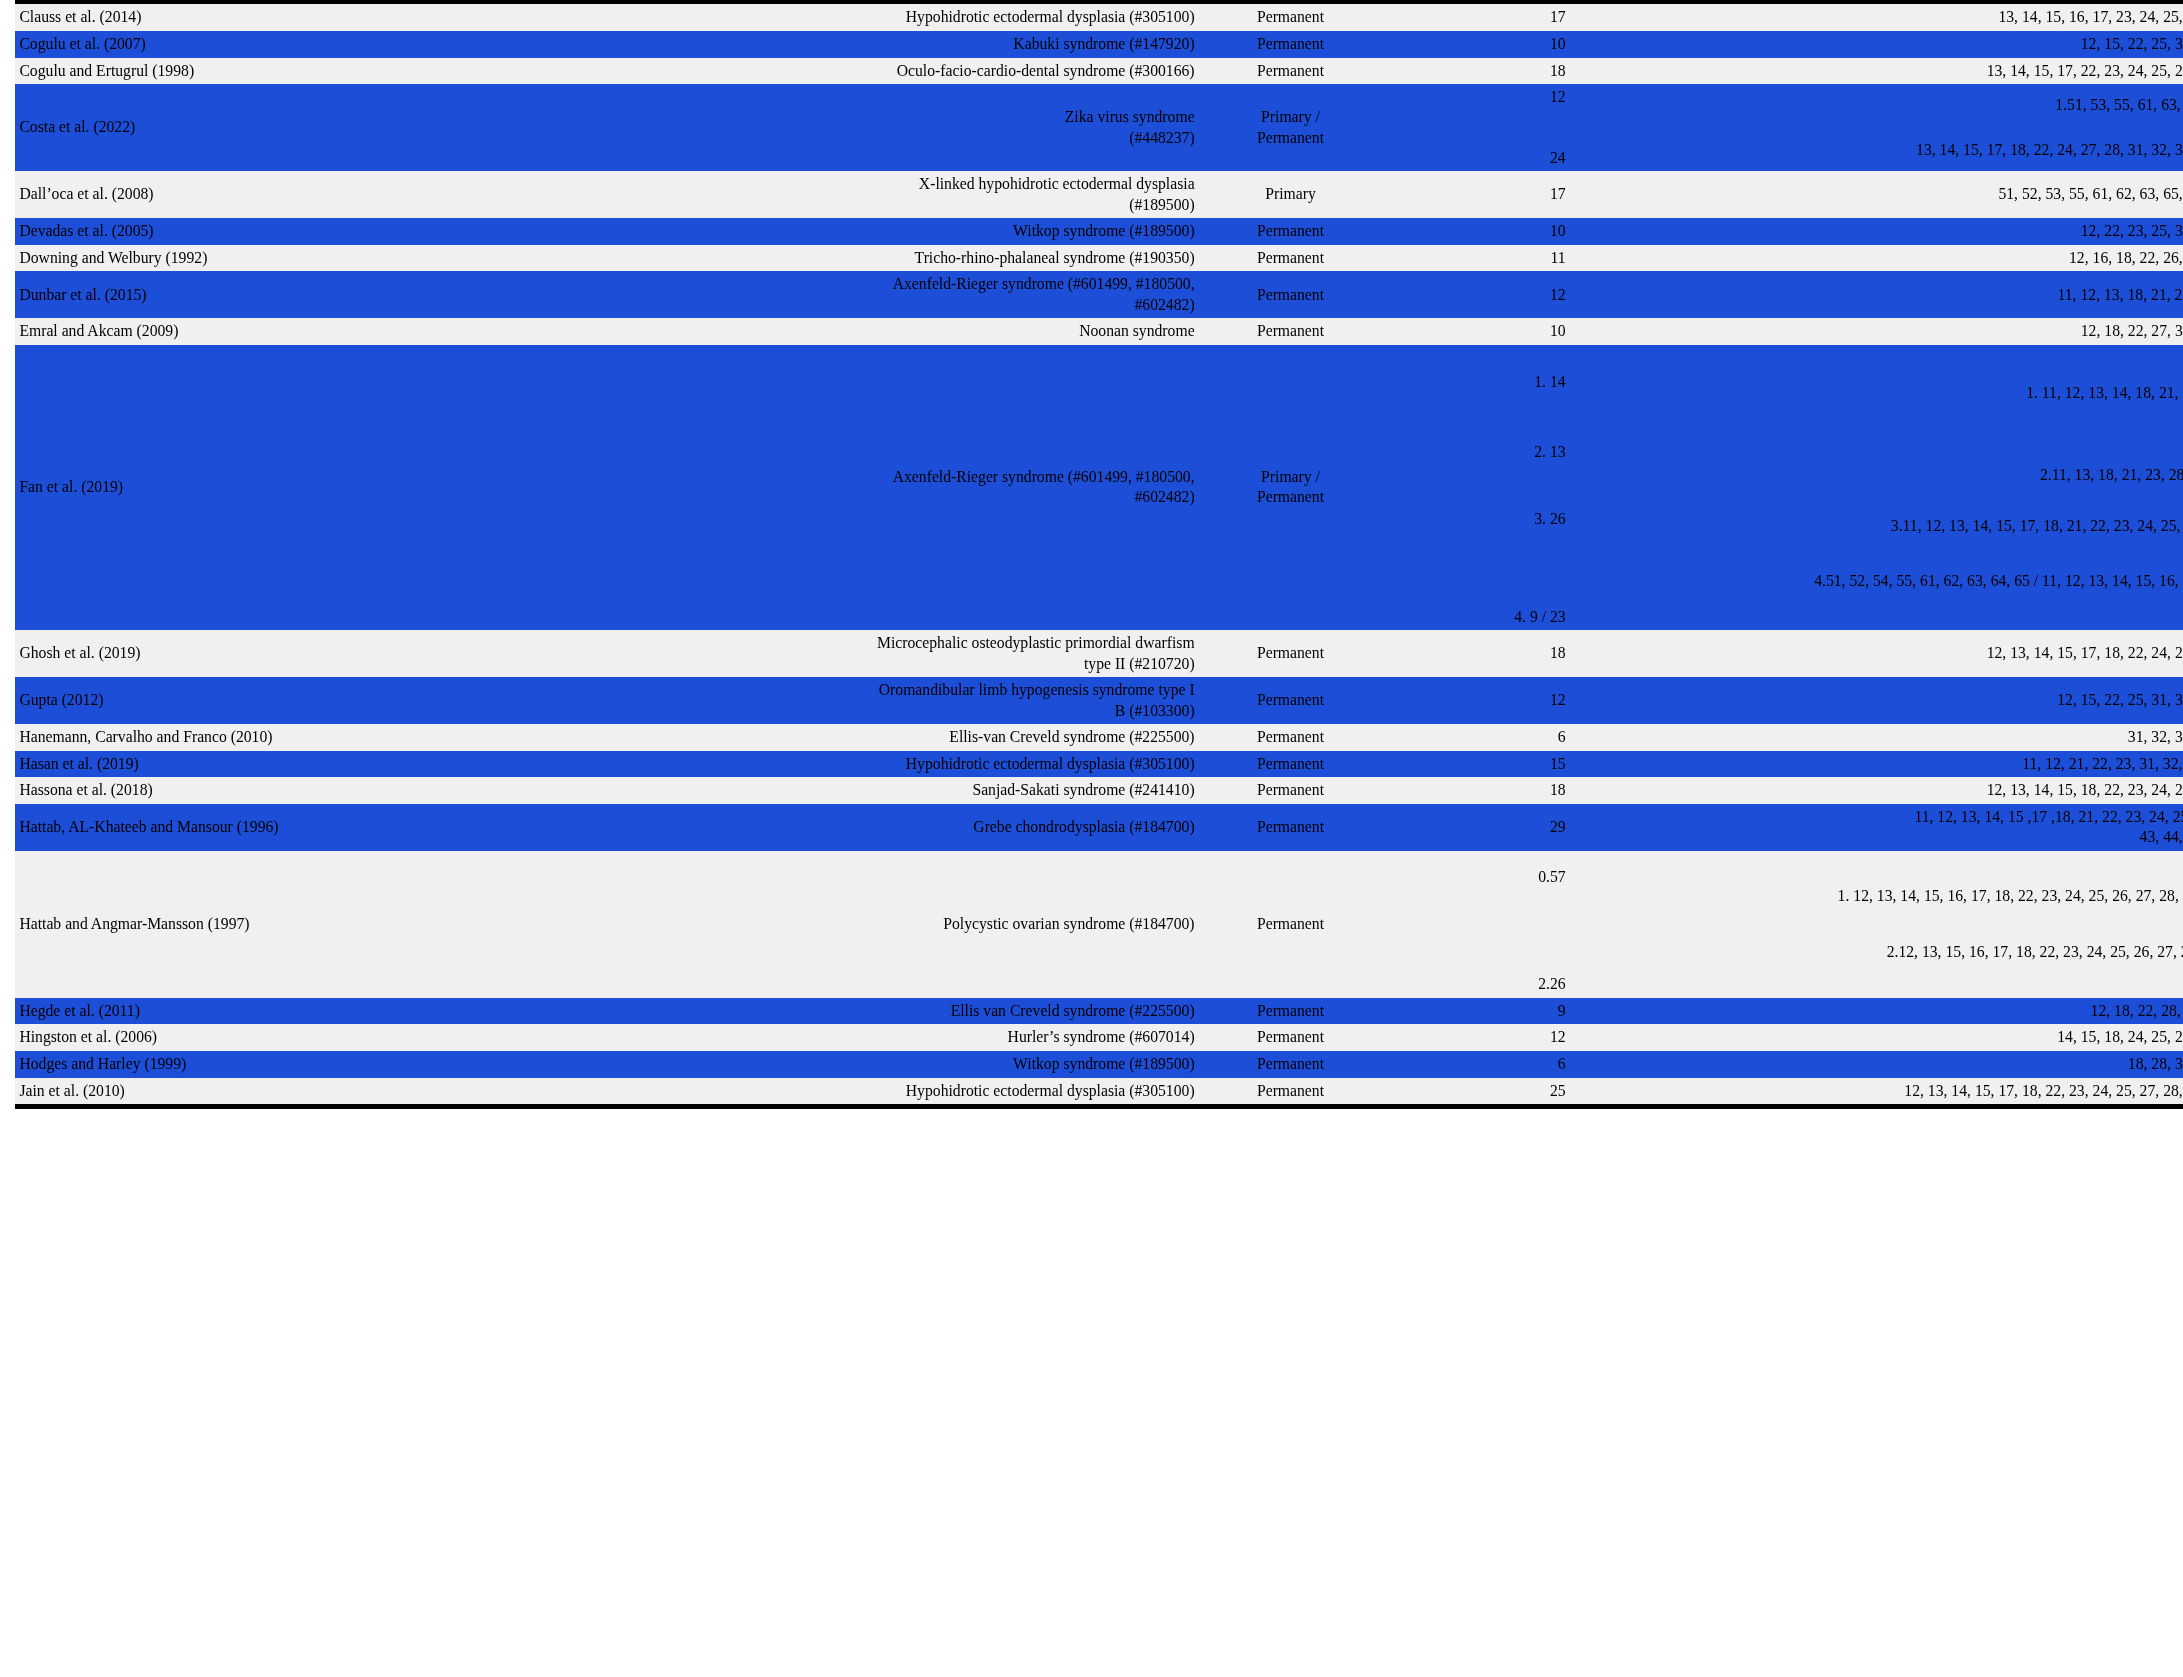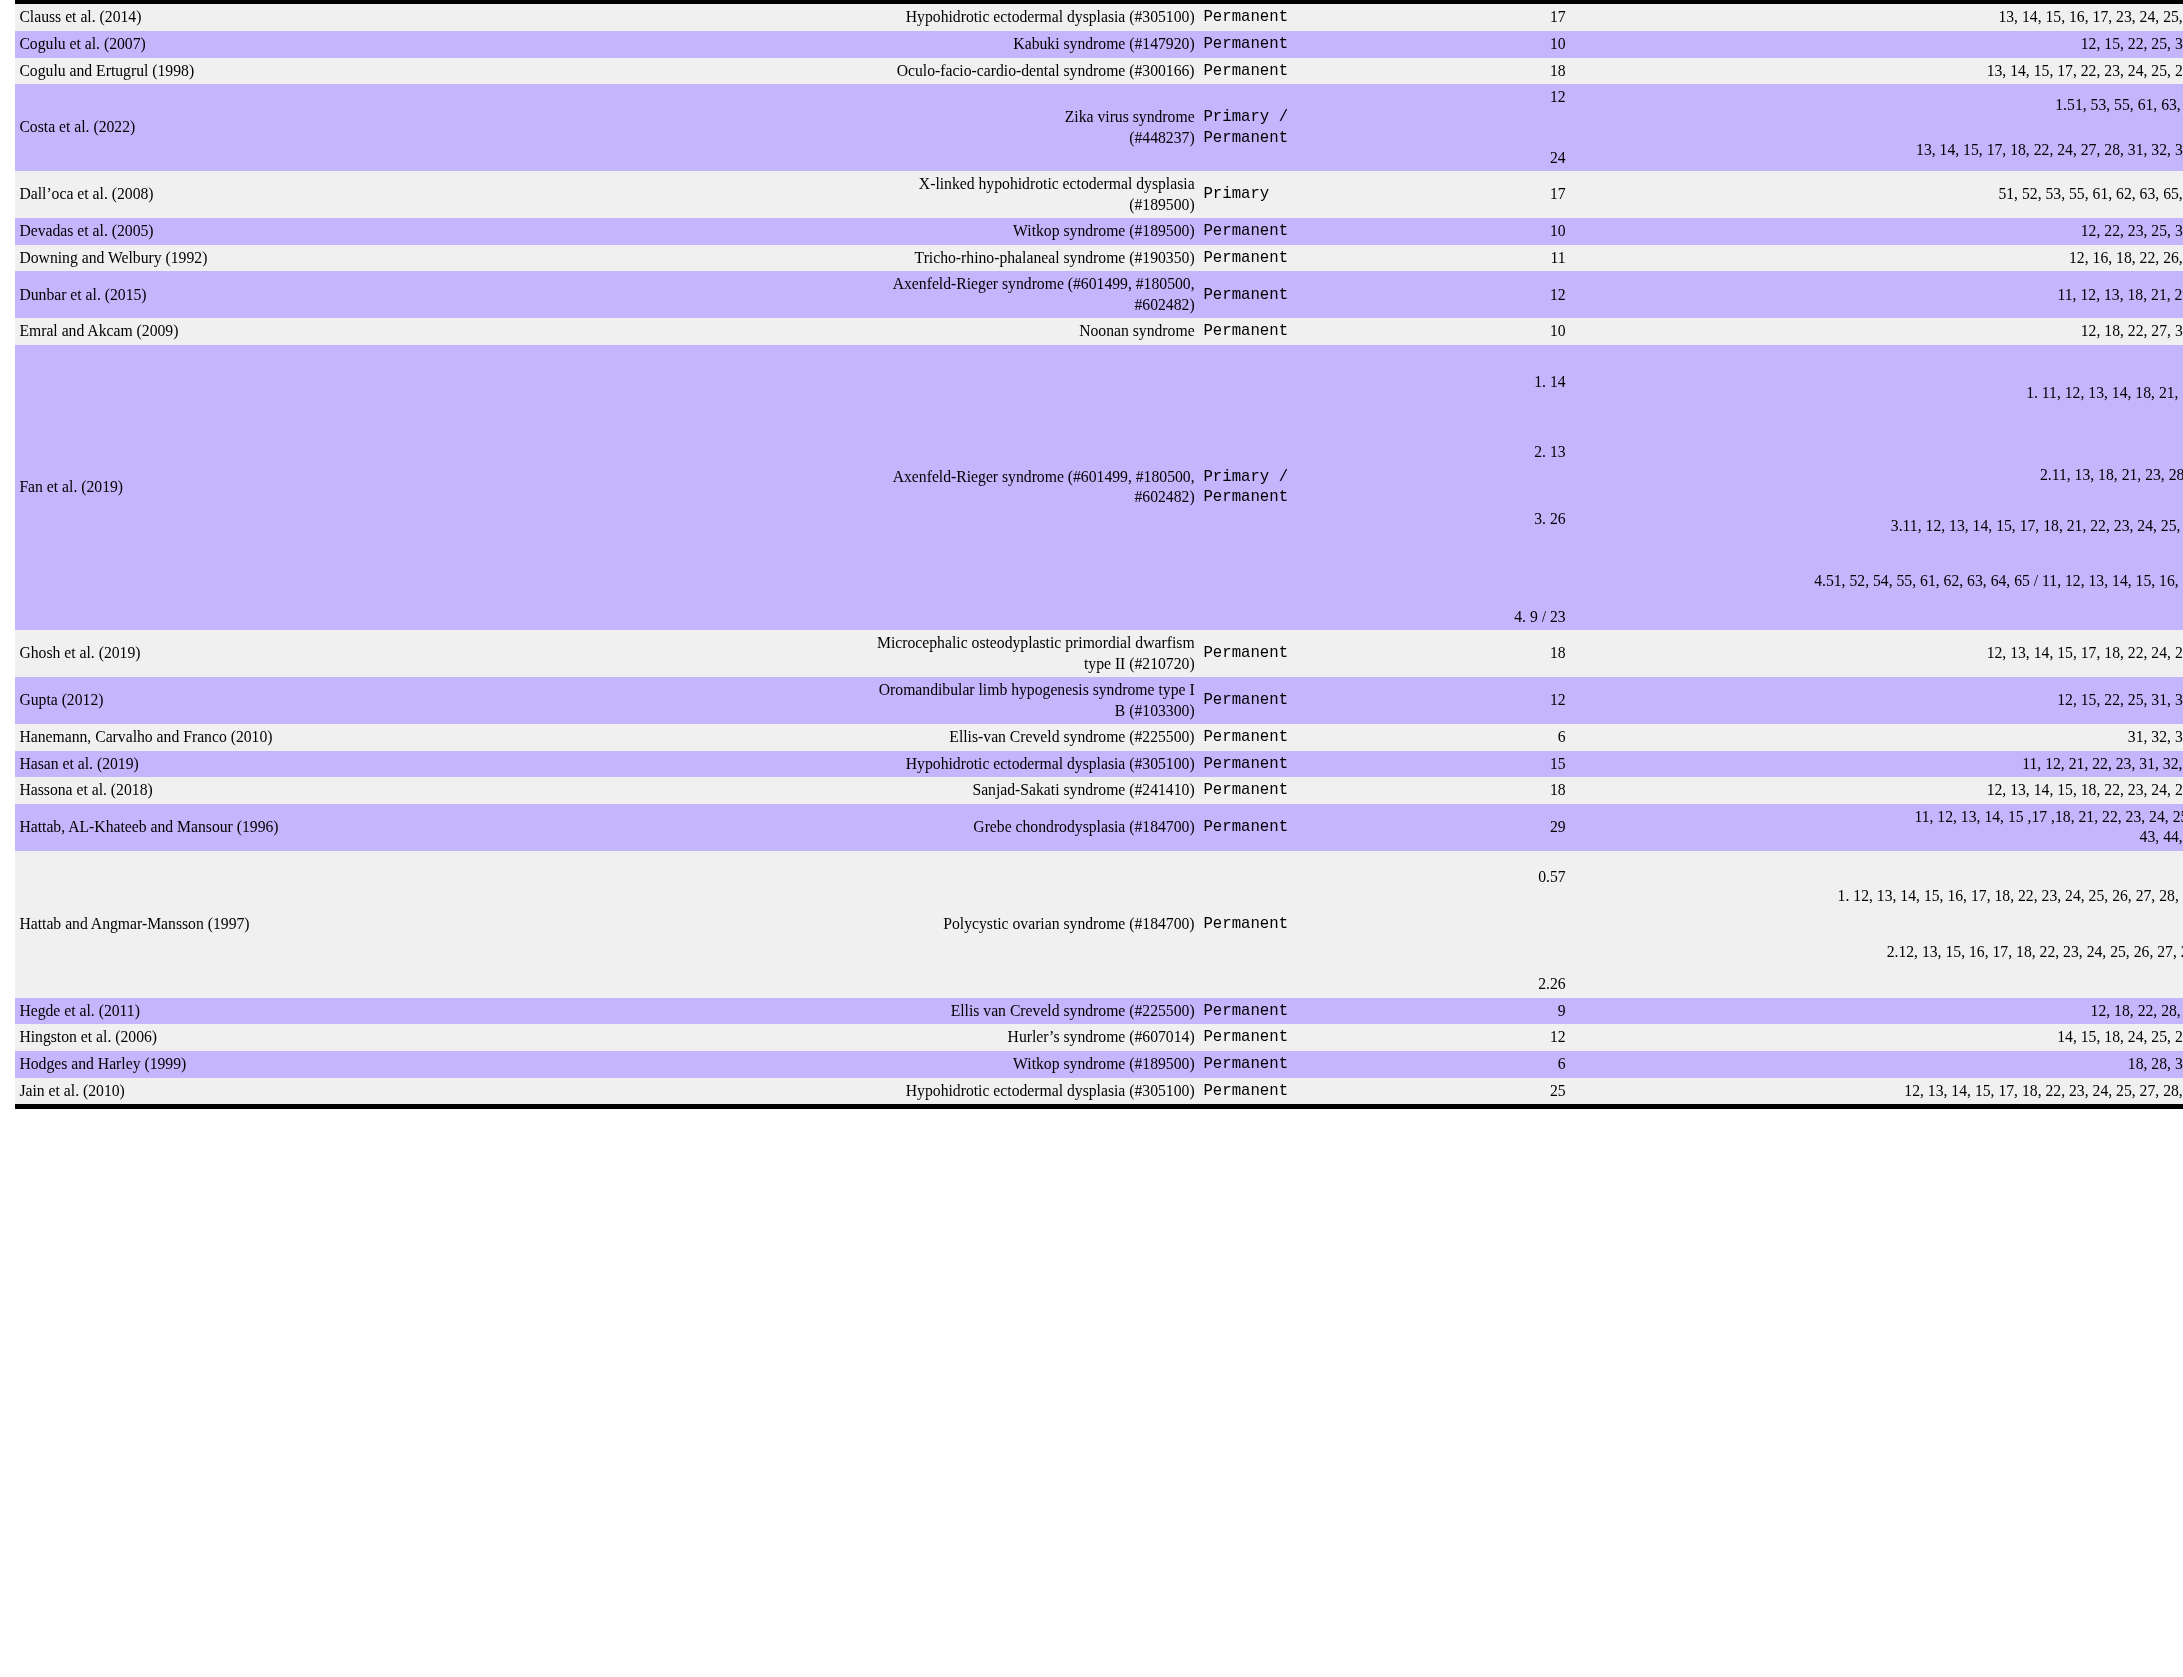--- a/index.html
+++ b/index.html
@@ -26,37 +26,37 @@
     width: 100%;
     border-collapse: collapse;
     table-layout: fixed;
     font-size: 15.7px;
     line-height: 1.30;
   }
   table.data-table tbody tr.row-shaded > td {
     background: #f0f0f0;
   }
   table.data-table tbody tr.row-plain > td {
-    background: #c4b5fd;
+    background: #1d4ed8;
   }
   table.data-table td {
     padding: 3.1px 4.4px;
     vertical-align: middle;
     border: none;
   }
   
   col.c-study     { width: 568px; }
   col.c-syndrome  { width: 616px; }
   col.c-dentition { width: 183px; }
   col.c-number    { width: 188px; }
   col.c-teeth     { width: 1249px; }
 
   td.study     { text-align: left;   padding-left: 6.1px; }
   td.syndrome  { text-align: right; }
-  td.dentition { text-align: left; font-family: Liberation Mono, monospace; }
+  td.dentition { text-align: center; }
   td.number    { text-align: right; }
   td.teeth     { text-align: center; }
 
   
   .rule-top {
     height: 4.4px;
     background: #000000;
     width: 100%;
     margin: 0;
   }

